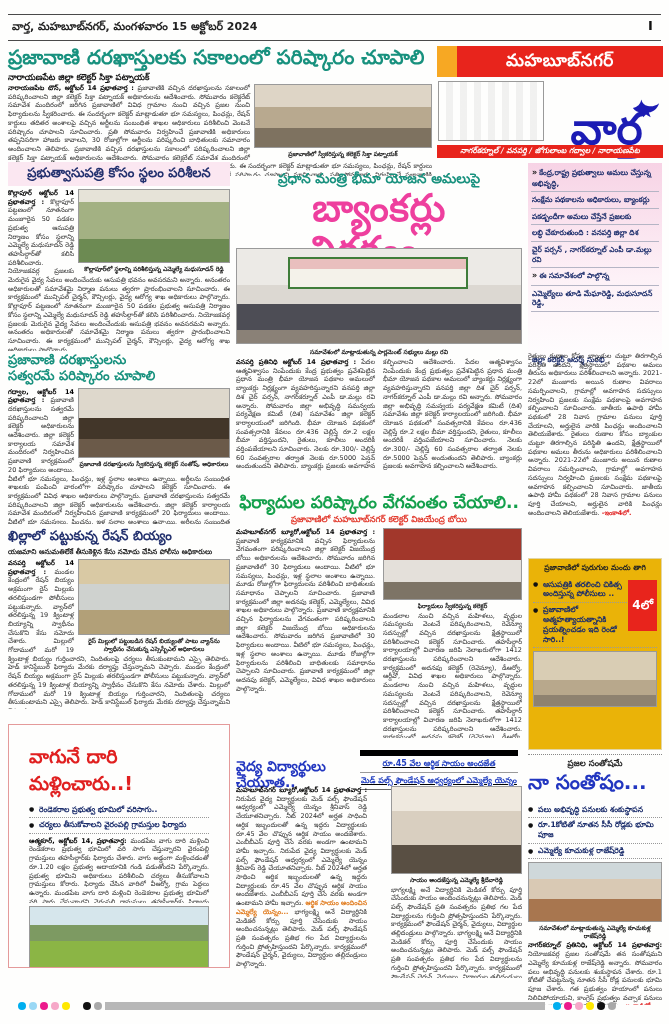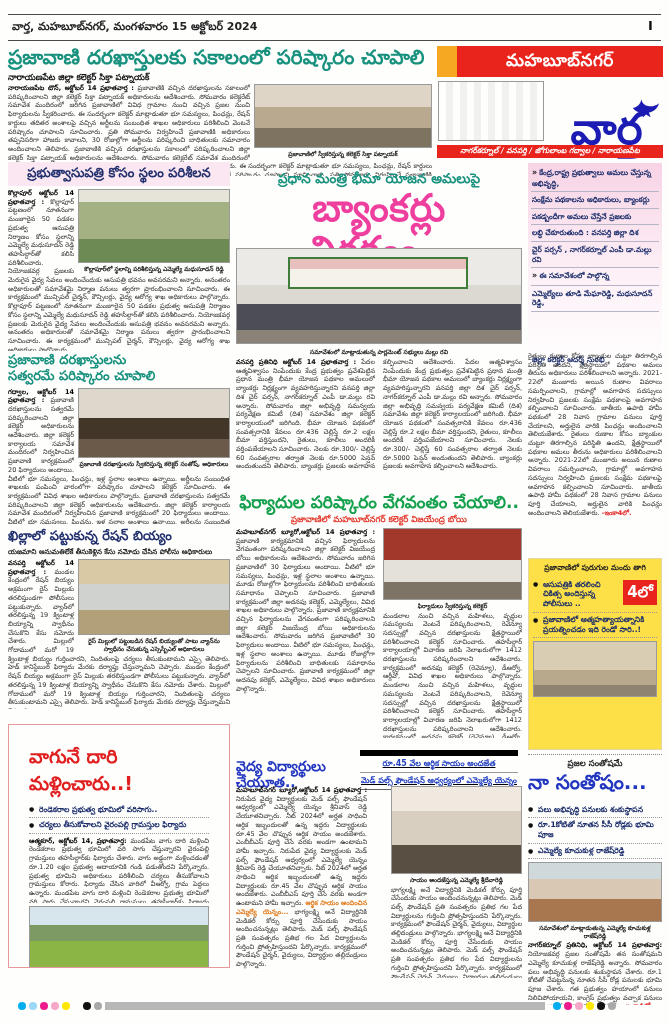--- a/index.html
+++ b/index.html
@@ -59,23 +59,23 @@
   .side-list{background:linear-gradient(180deg,#f7d3e5,#fdf1f7 55%,#ffffff);padding:2px 3px;}
   .side-item{font-size:7.3px;font-weight:bold;color:#1b2d6b;line-height:1.32;
       padding:3px 1px;border-bottom:1px solid #b5b5c5;position:relative;}
   .side-item .arr{color:#111;margin-right:2px;font-size:8px;}
   
   .box-red{border:1px solid #e49a9a;padding:20px;}
   .bullets li{list-style:none;position:relative;padding:2.5px 0 2.5px 10px;margin:0;
       font-size:7.6px;font-weight:bold;color:#1b2d6b;line-height:1.3;border-bottom:1px dotted #999;}
   .bullets li::before{content:"●";position:absolute;left:0;top:3px;font-size:6px;color:#111;}
   .bullets{margin:3px 0;padding:0;}
-  .cream{background:#fde047;border:1px solid #e2d6a6;padding:4px;}
-  .badge4{float:right;background:#e8241c;color:#fff;font-weight:bold;font-size:15px;
-      padding:3px 4px;margin-left:3px;}
+  .cream{background:#eab308;border:1px solid #e2d6a6;padding:4px;}
+  .badge4{float:right;background:#e8241c;color:#fff;font-weight:bold;font-size:12px;
+      padding:18px 4px;margin-left:3px;}
   
   .medsubs{border-top:6px solid #000000;border-bottom:1px solid #666;text-decoration:underline;}
   .medsubs .ms{font-size:8px;font-weight:bold;color:#2340c0;text-align:center;padding:2.5px 0;}
   .medsubs .ms + .ms{border-top:1px solid #999;}
   .orange-sub{color:#e07818;font-weight:bold;}
   
   .dot{width:8px;height:8px;border-radius:50%;display:inline-block;margin-right:3px;vertical-align:middle;}
   .c-cyan{background:#00aeef;}.c-lcyan{background:#9ad8f5;}.c-mag{background:#ec1a8c;}
   .c-pink{background:#f6a8c8;}.c-yel{background:#ffe800;}.c-blk{background:#111;}.c-gry{background:#a9a9a9;}
   .regbar{height:8px;background:#b7b7b7;display:inline-block;vertical-align:middle;}

